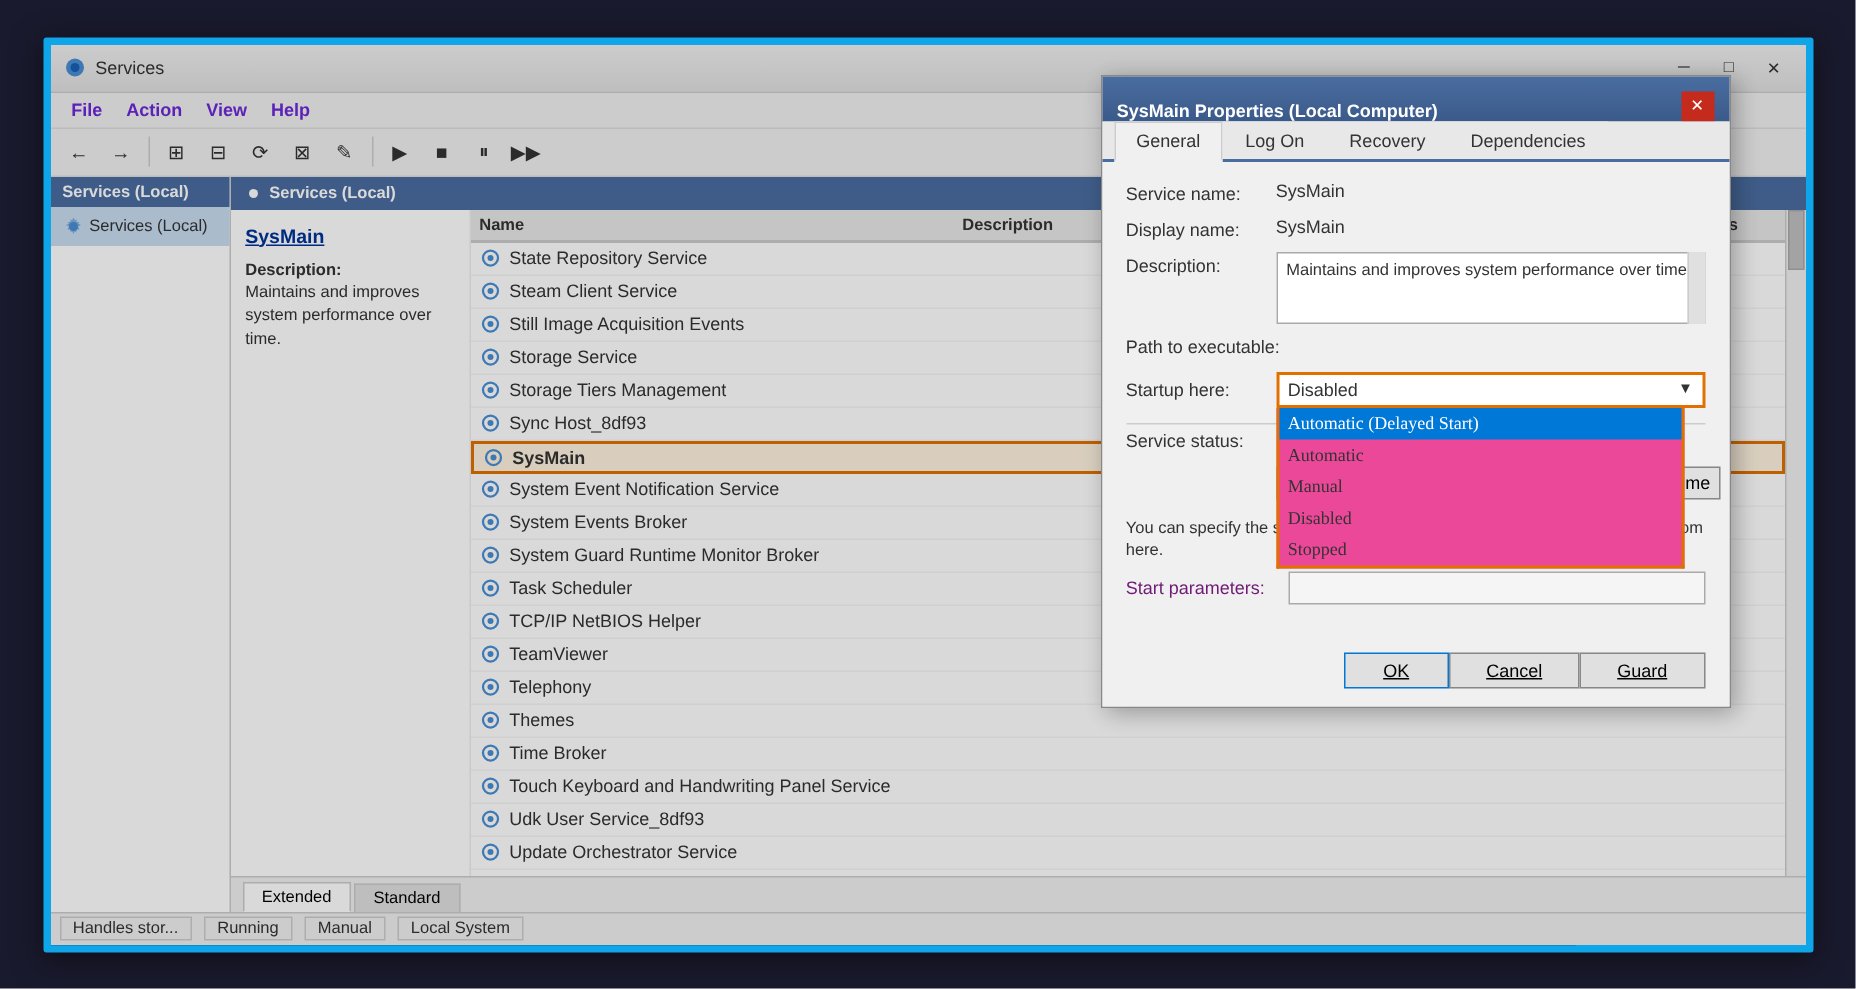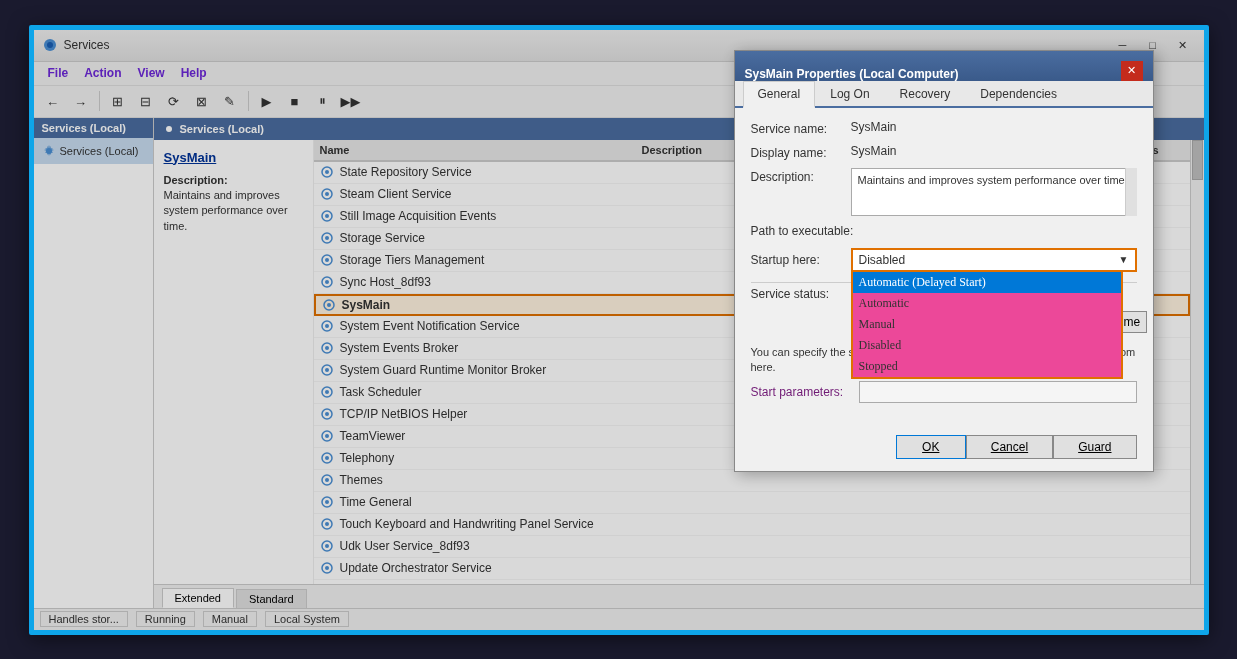--- a/index.html
+++ b/index.html
@@ -718,21 +718,21 @@
                   <circle cx="7" cy="7" r="5" fill="none" stroke="#4a8fd4" stroke-width="1.5"></circle>
                   <circle cx="7" cy="7" r="2" fill="#4a8fd4"></circle>
                 </svg>
               <span style="flex:1;">Themes</span>
             </div>
             <div class="service-item">
               <svg width="14" height="14" viewBox="0 0 14 14">
                   <circle cx="7" cy="7" r="5" fill="none" stroke="#4a8fd4" stroke-width="1.5"></circle>
                   <circle cx="7" cy="7" r="2" fill="#4a8fd4"></circle>
                 </svg>
-              <span style="flex:1;">Time General</span>
+              <span style="flex:1;">Time Broker</span>
             </div>
             <div class="service-item">
               <svg width="14" height="14" viewBox="0 0 14 14">
                   <circle cx="7" cy="7" r="5" fill="none" stroke="#4a8fd4" stroke-width="1.5"></circle>
                   <circle cx="7" cy="7" r="2" fill="#4a8fd4"></circle>
                 </svg>
               <span style="flex:1;">Touch Keyboard and Handwriting Panel Service</span>
             </div>
             <div class="service-item">
               <svg width="14" height="14" viewBox="0 0 14 14">

